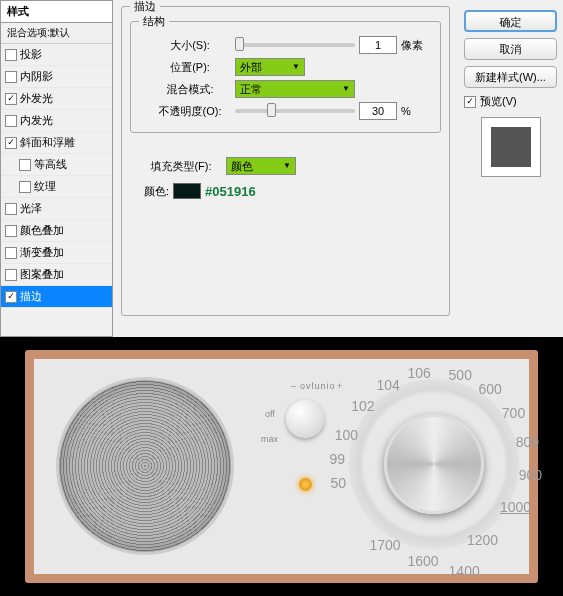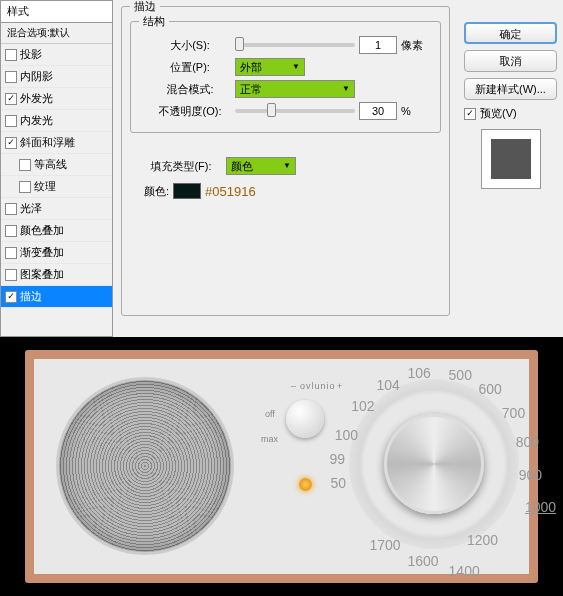--- a/index.html
+++ b/index.html
@@ -1,38 +1,38 @@
 <!DOCTYPE html>
 <html><head>
 <meta charset="utf-8">
 <style>
 *{box-sizing:border-box;margin:0;padding:0;font-family:"Microsoft YaHei",sans-serif;font-size:11px}
 body{background:#fff;width:563px;height:596px;position:relative}
 .top{display:flex;height:337px;background:#f0f0f0}
 .styles{width:113px;border:1px solid #999}
-.styles-head{background:#fff;border-bottom:1px solid #999;padding:3px 6px;font-weight:normal}
+.styles-head{background:#fff;border-bottom:1px solid #999;padding:3px 6px;font-weight:bold}
 .styles-sub{border-bottom:1px solid #ccc;padding:3px 6px;font-size:10px}
 .style-item{padding:3px 4px;display:flex;align-items:center;gap:3px;border-bottom:1px solid #e8e8e8}
 .style-item.indent{padding-left:18px}
 .style-item.sel{background:#0a84ff;color:#fff}
 .cb{width:12px;height:12px;border:1px solid #888;background:#fff;display:inline-flex;align-items:center;justify-content:center;font-size:9px;line-height:1}
 .cb.on::before{content:"✓";color:#000}
 .mid{flex:1;padding:6px 8px}
 .group{border:1px solid #aaa;border-radius:3px;padding:10px 8px 8px;margin-bottom:8px;position:relative}
 .group-title{position:absolute;top:-8px;left:8px;background:#f0f0f0;padding:0 4px}
 .row{display:flex;align-items:center;gap:4px;margin:4px 0;justify-content:flex-start;padding-left:10px}
 .row-label{width:82px;text-align:center}
 .slider{width:120px;height:4px;background:#ccc;border-radius:2px;position:relative}
 .thumb{width:9px;height:14px;background:#eee;border:1px solid #888;border-radius:2px;position:absolute;top:-6px}
 .num{width:38px;height:18px;border:1px solid #888;background:#fff;text-align:center;padding:1px}
 .sel-box{width:70px;height:18px;border:1px solid #888;background:#84cc16;padding:1px 4px;position:relative}
 .sel-box::after{content:"▼";position:absolute;right:4px;font-size:8px;top:3px}
 .swatch{width:28px;height:16px;border:1px solid #666}
-.hex{color:#a16207;font-weight:normal;font-size:13px}
-.right{width:105px;padding:22px 6px}
+.hex{color:#15803d;font-weight:bold;font-size:13px}
+.right{width:105px;padding:10px 6px}
 .btn{display:block;width:100%;height:22px;border:1px solid #aaa;border-radius:4px;background:linear-gradient(#fff,#e8e8e8);margin-bottom:6px;text-align:center;padding:3px;cursor:pointer}
 .btn.primary{border:2px solid #5aa0e0}
 .preview-box{width:60px;height:60px;border:1px solid #999;background:#fff;display:flex;align-items:center;justify-content:center;margin:8px auto}
 .preview-in{width:40px;height:40px;background:#555}
 .bottom{width:563px;height:259px;background:#000;padding:13px 25px;position:absolute;top:337px}
 .radio{width:513px;height:233px;border:9px solid #c89070;background:#e8e8e8;position:relative;border-radius:3px}
 .speaker{position:absolute;left:22px;top:18px;width:178px;height:178px;border-radius:50%;background:radial-gradient(circle,#bbb 0%,#999 80%);border:3px solid #ccc;box-shadow:inset 0 0 20px rgba(0,0,0,.3);background-image:repeating-radial-gradient(circle,#888 0 1px,#bbb 1px 3px)}
 .knob-sm{position:absolute;left:252px;top:41px;width:38px;height:38px;border-radius:50%;background:radial-gradient(circle at 35% 30%,#fff,#ccc);box-shadow:0 2px 4px rgba(0,0,0,.3)}
 .led{position:absolute;left:265px;top:119px;width:13px;height:13px;border-radius:50%;background:radial-gradient(circle,#ffcc55,#e08000);box-shadow:0 0 6px #f0a000}
 .dial{position:absolute;left:315px;top:20px;width:170px;height:170px}
@@ -172,21 +172,21 @@
           <div class="tick" style="left: -19.6385px; top: 71.7202px;">99</div>
           <div class="tick" style="left: -14.2708px; top: 47.5081px;">100</div>
           <div class="tick" style="left: 2.22578px; top: 18.9352px;">102</div>
           <div class="tick" style="left: 27.5px; top: -2.27241px;">104</div>
           <div class="tick" style="left: 58.5034px; top: -13.5567px;">106</div>
           <div class="tick" style="left: 99.5878px; top: -11.763px;">500</div>
           <div class="tick" style="left: 129.49px; top: 2.18056px;">600</div>
           <div class="tick" style="left: 152.819px; top: 25.5102px;">700</div>
           <div class="tick" style="left: 166.763px; top: 55.4122px;">800</div>
           <div class="tick" style="left: 169.638px; top: 88.2798px;">900</div>
-          <div class="tick" style="left: 176px; top: 120.149px; text-decoration: underline;">1000</div>
+          <div class="tick" style="left: 151px; top: 120.149px; text-decoration: underline;">1000</div>
           <div class="tick" style="left: 118px; top: 152.774px;">1200</div>
           <div class="tick" style="left: 99.5878px; top: 184px;">1400</div>
           <div class="tick" style="left: 58.5034px; top: 173.557px;">1600</div>
           <div class="tick" style="left: 20.5102px; top: 157.819px;">1700</div>
         </div>
     </div>
   </div>
 </div>
 
 </body></html>

